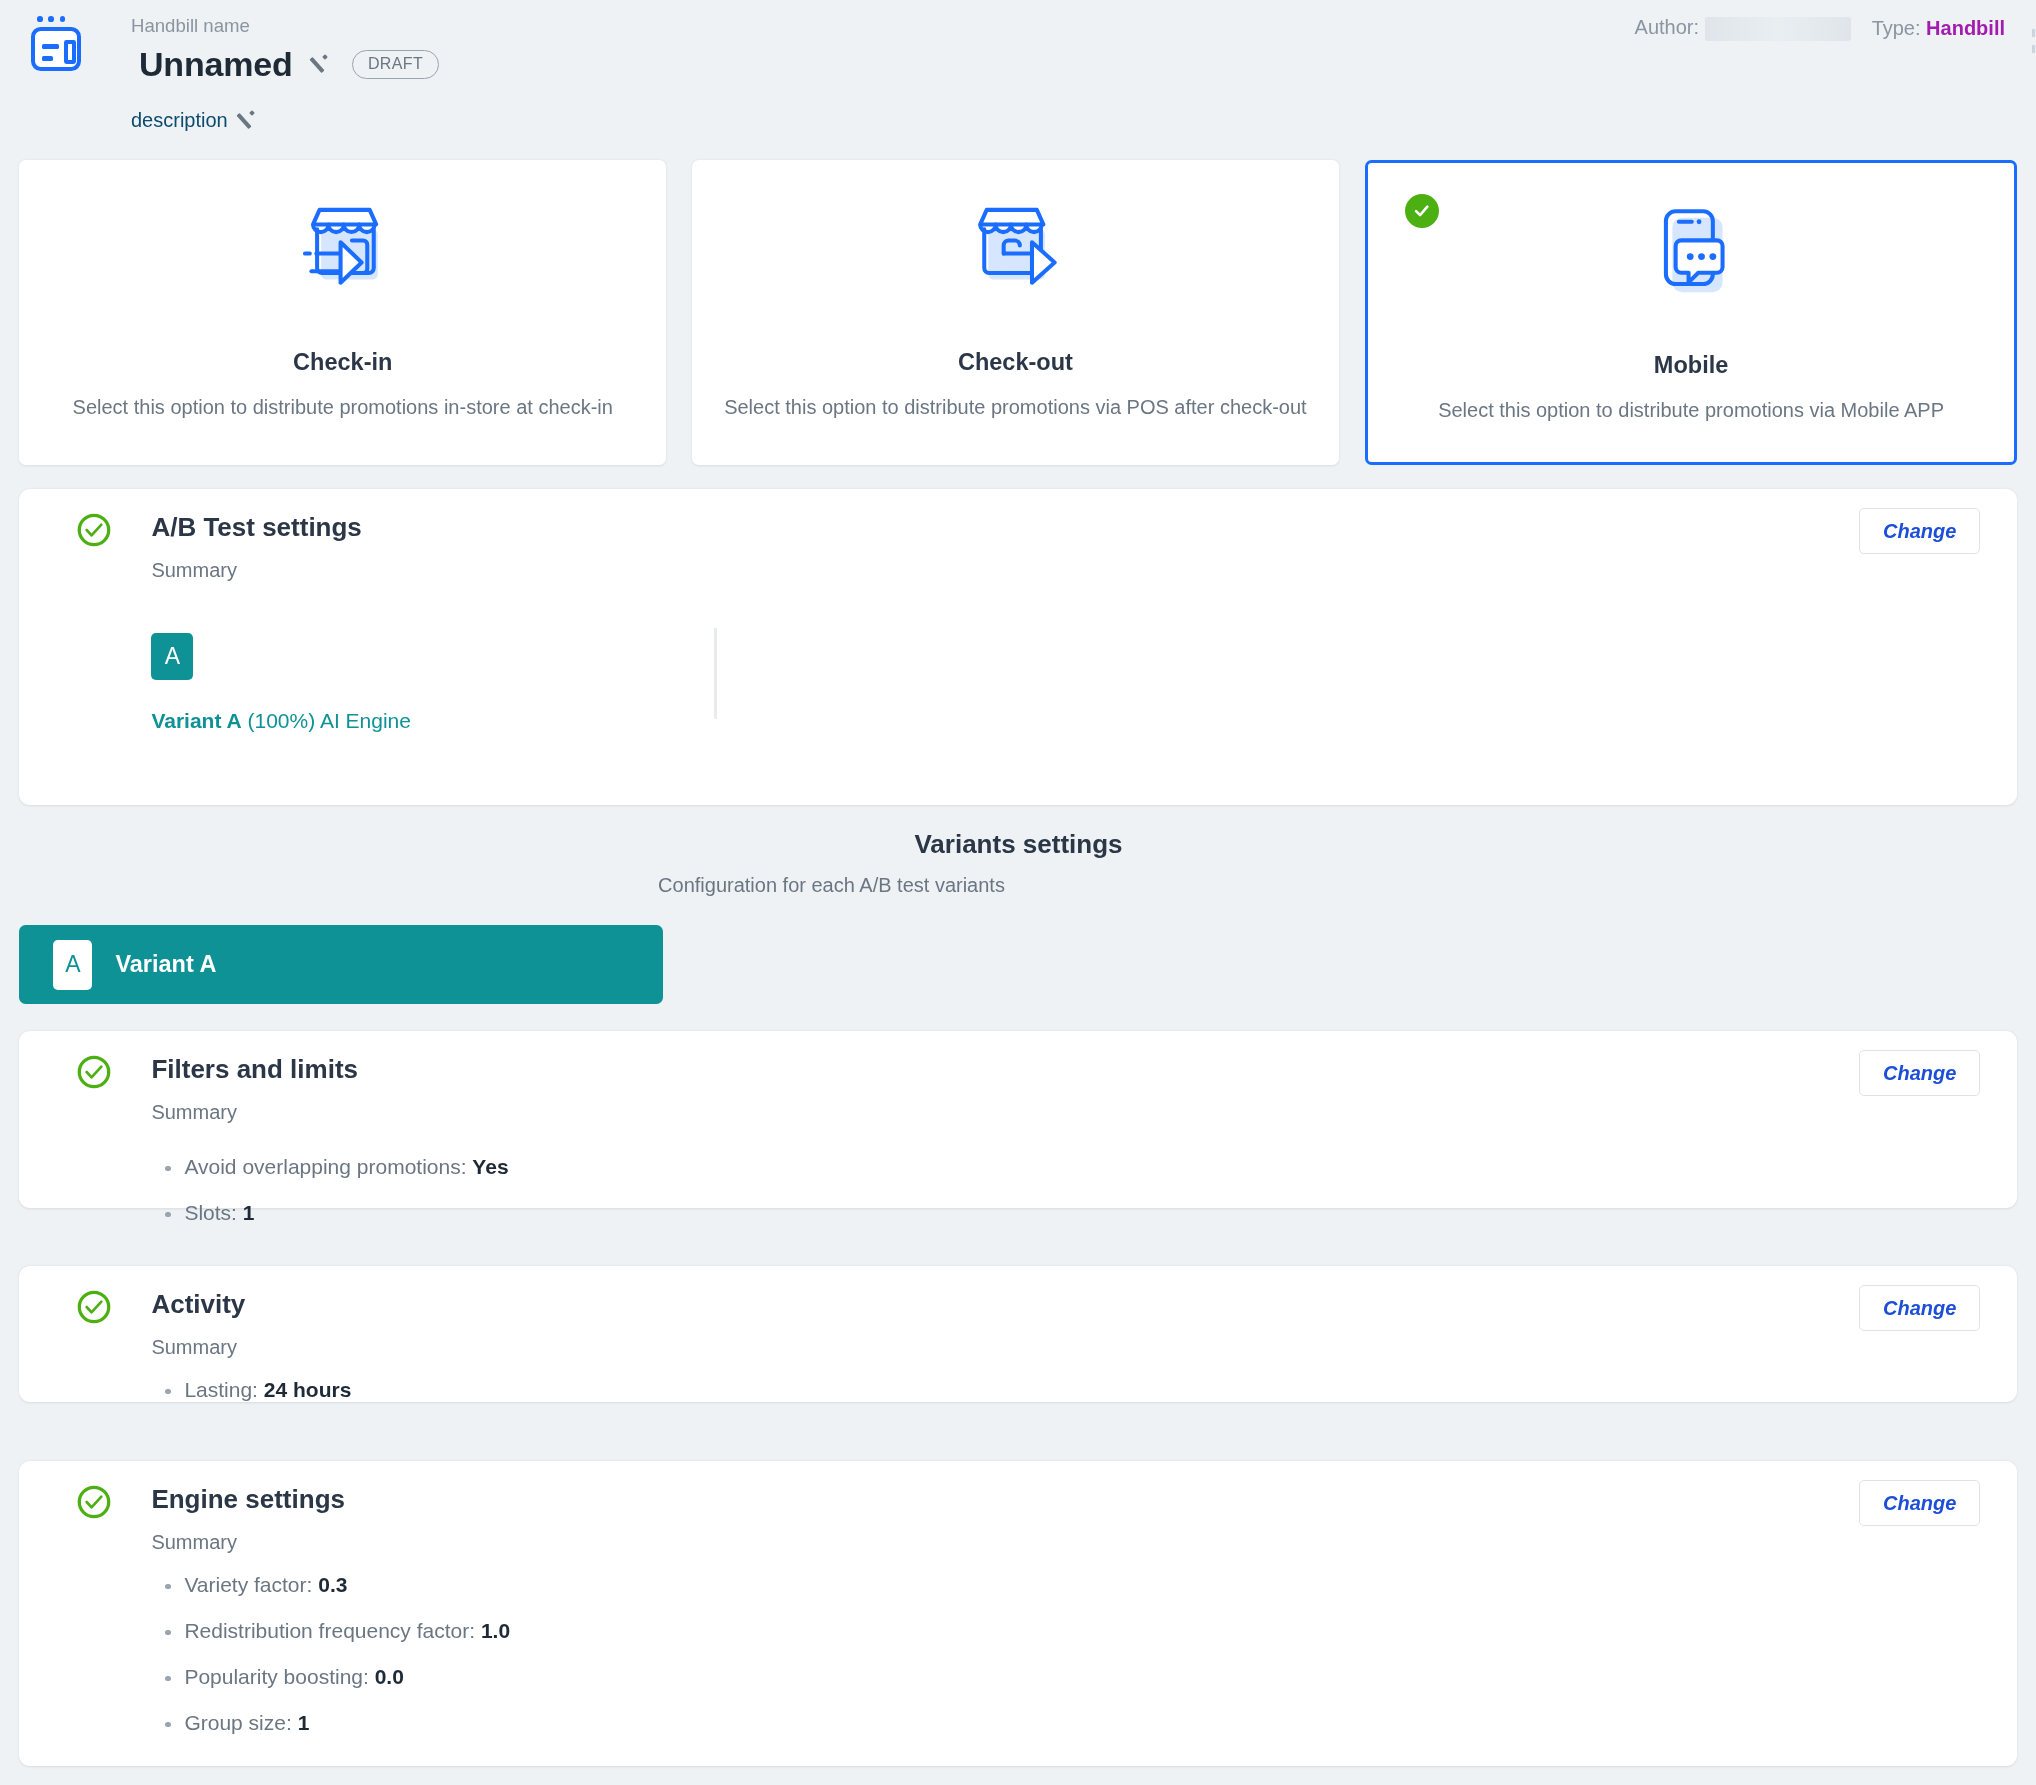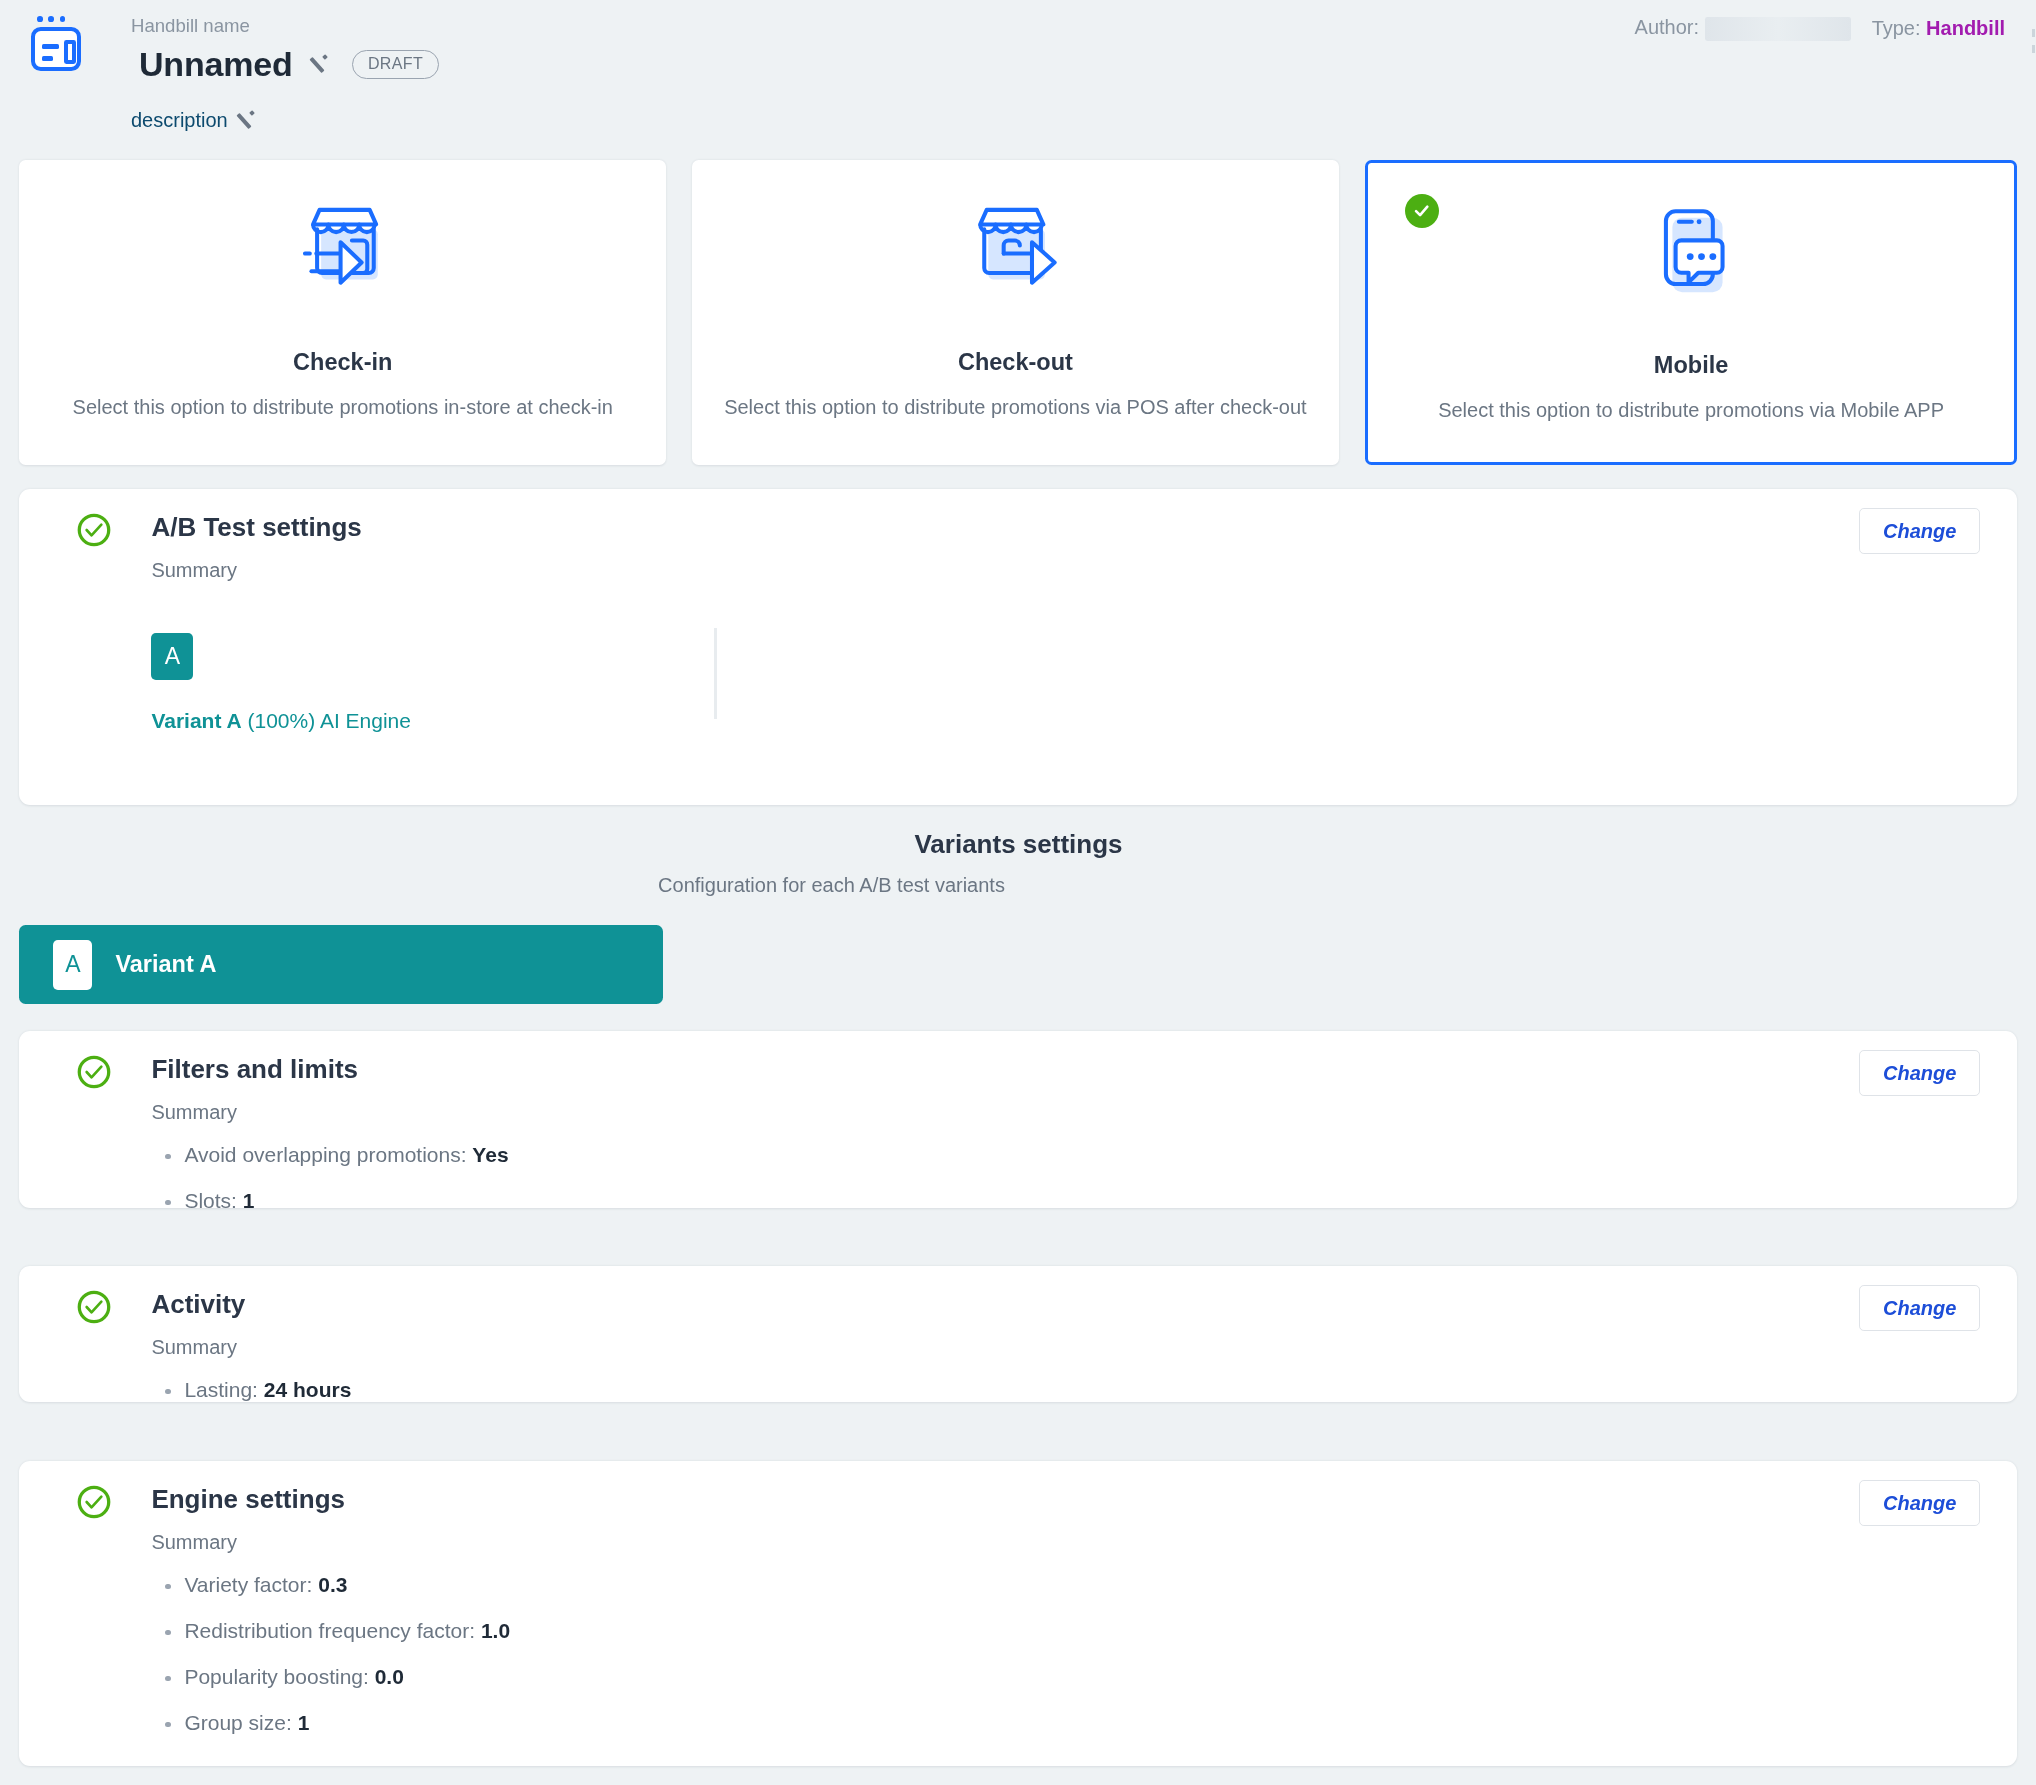--- a/index.html
+++ b/index.html
@@ -350,21 +350,21 @@
 <div class="panel" style="top:1031px; height:177px;">
   <div class="panel-icon">
     <svg viewBox="0 0 44 44" width="36" height="36">
       <circle cx="22" cy="22" r="18" fill="none" stroke="#4caf12" stroke-width="4"></circle>
       <path d="M13 22 L19 28.5 L31 15.5" fill="none" stroke="#4caf12" stroke-width="3.2" stroke-linecap="round" stroke-linejoin="round"></path>
     </svg>
   </div>
   <div class="panel-title">Filters and limits</div>
   <div class="panel-sub">Summary</div>
   <button class="btn-change">Change</button>
-  <ul class="bullets" style="top:112px;">
+  <ul class="bullets" style="top:124px;">
     <li>
       <span>Avoid overlapping promotions:</span>
       <b>Yes</b>
     </li>
     <li>
       <span>Slots:</span>
       <b>1</b>
     </li>
   </ul>
 </div>

